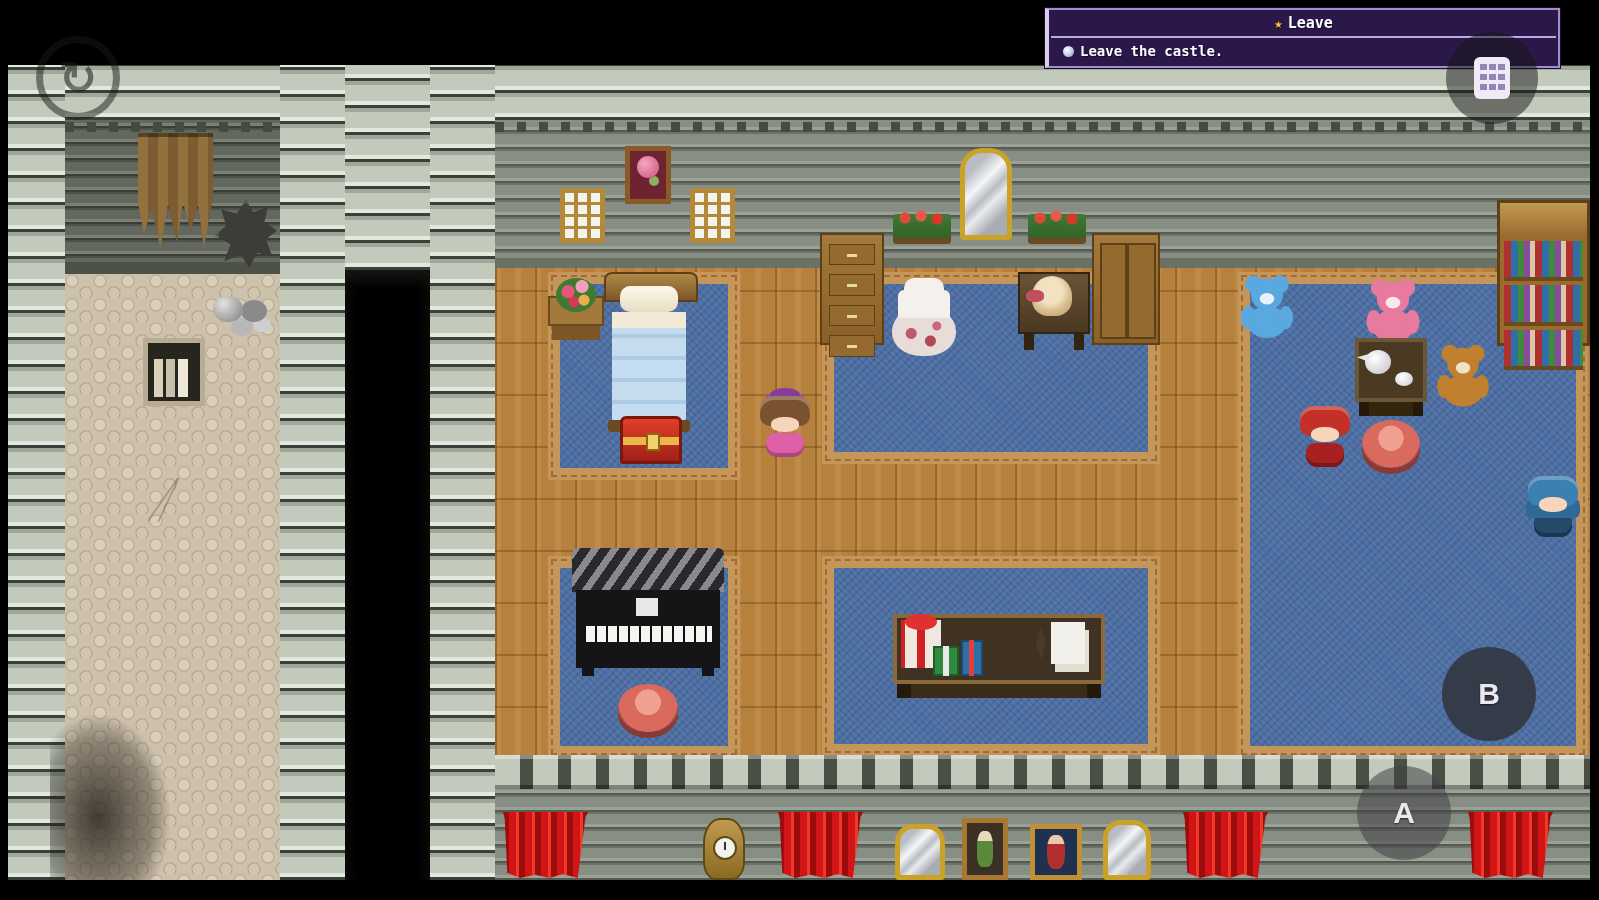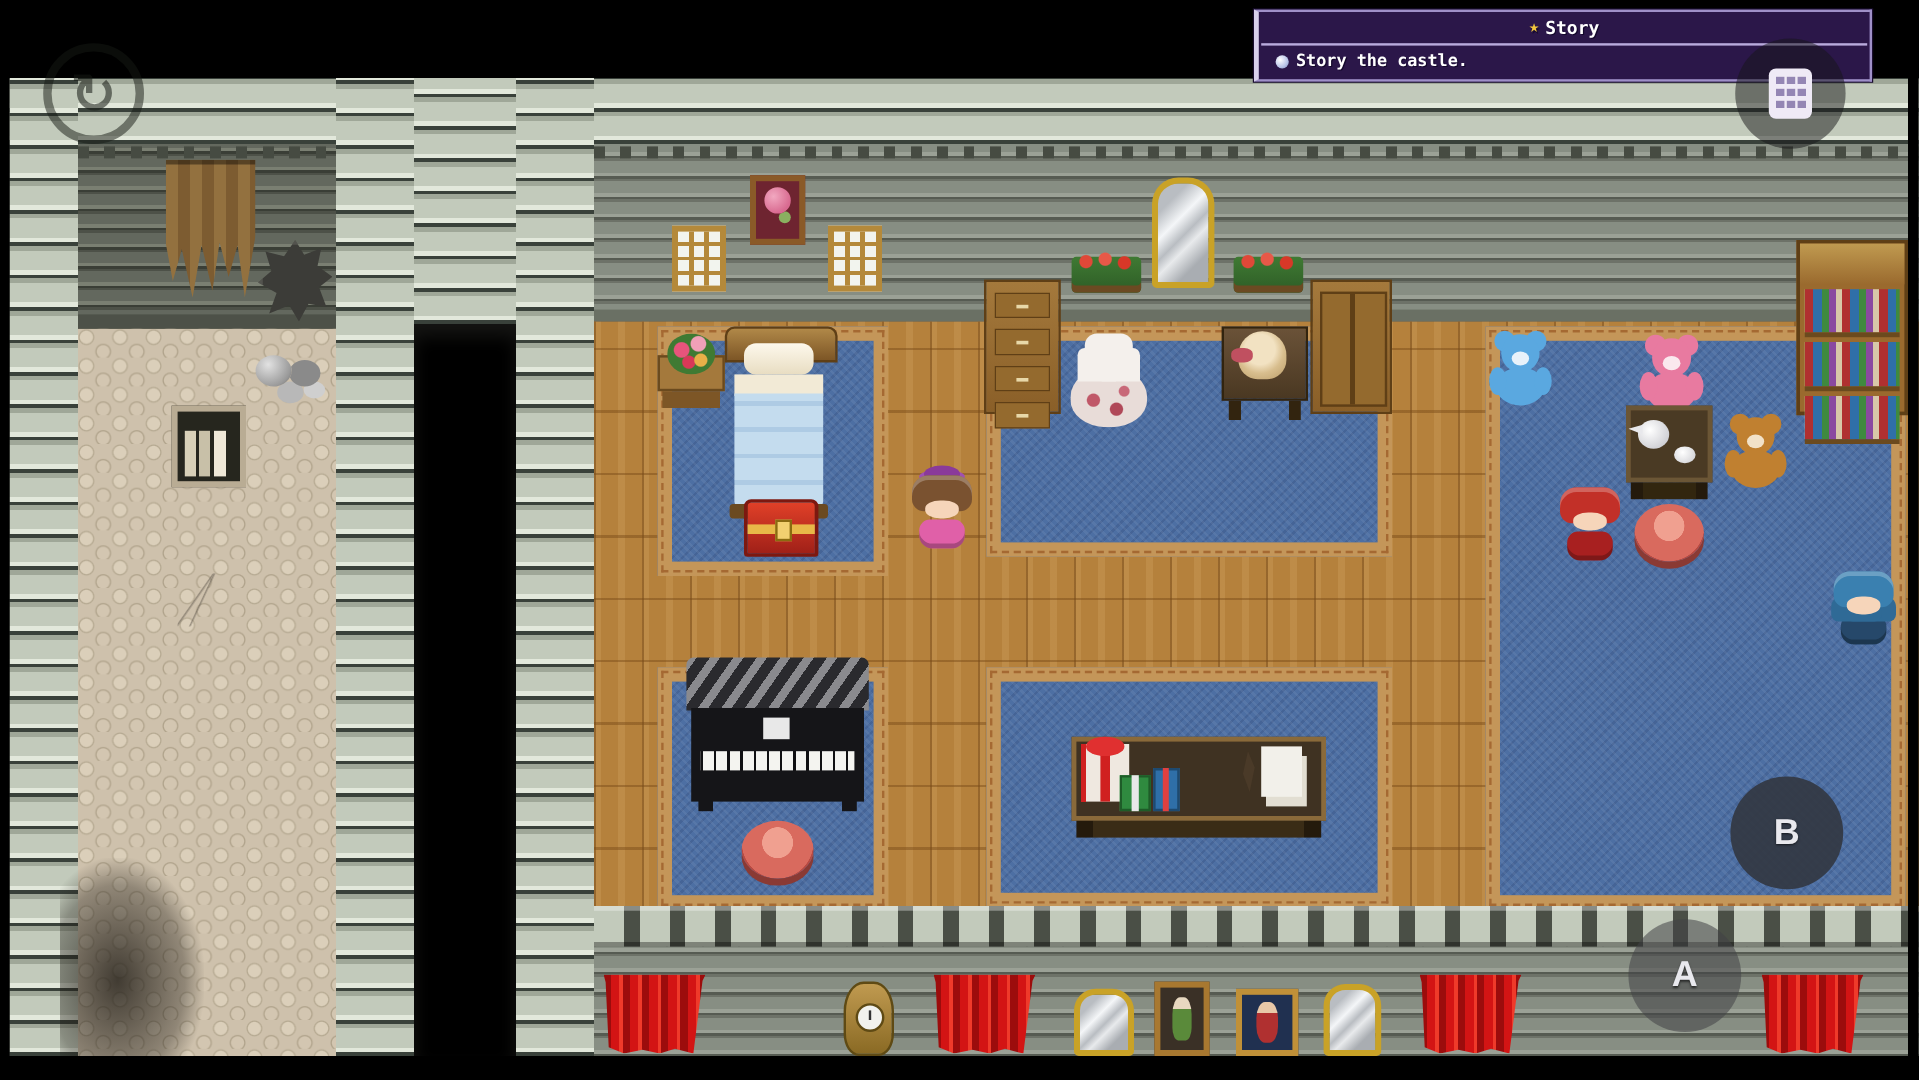--- a/index.html
+++ b/index.html
@@ -342,26 +342,26 @@
   <div class="abs" style="left:1590px;top:0;width:9px;height:900px;background:#000;"></div>
   <div class="abs" style="left:0;top:880px;width:1599px;height:20px;background:#000;"></div>
 
   <div class="abs skip-btn">
     <span>↻</span>
   </div>
 
   <div class="abs quest-panel">
     <div class="quest-title-row">
       <span class="quest-star">★</span>
-      <span>Story</span>
+      <span>Leave</span>
     </div>
     <div class="quest-divider"></div>
     <div class="quest-objective-row">
       <span class="quest-bullet"></span>
-      <span>Story the castle.</span>
+      <span>Leave the castle.</span>
     </div>
   </div>
 
   <div class="abs menu-btn">
     <div class="keypad">
         <span></span>
       </div>
   </div>
 
   <div class="abs round-btn" style="left:1442px;top:647px;width:94px;height:94px;background:rgba(50,54,64,.9);">

